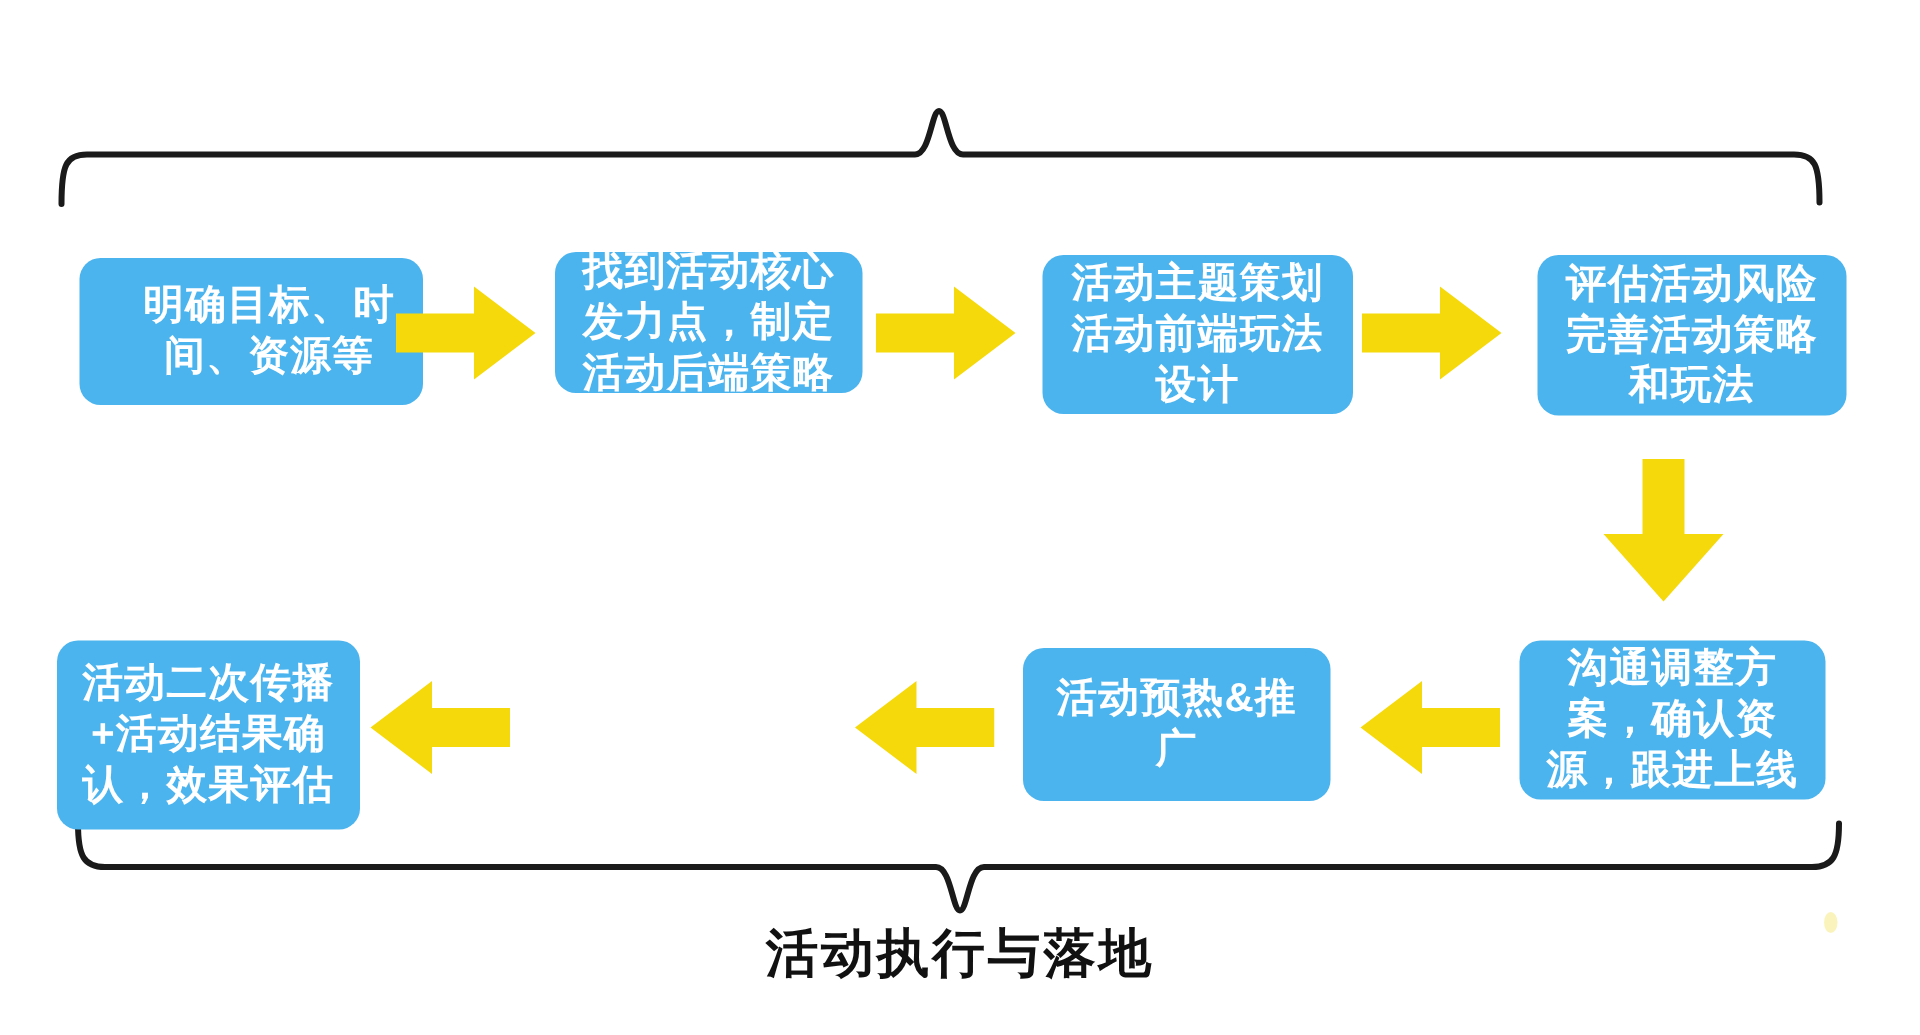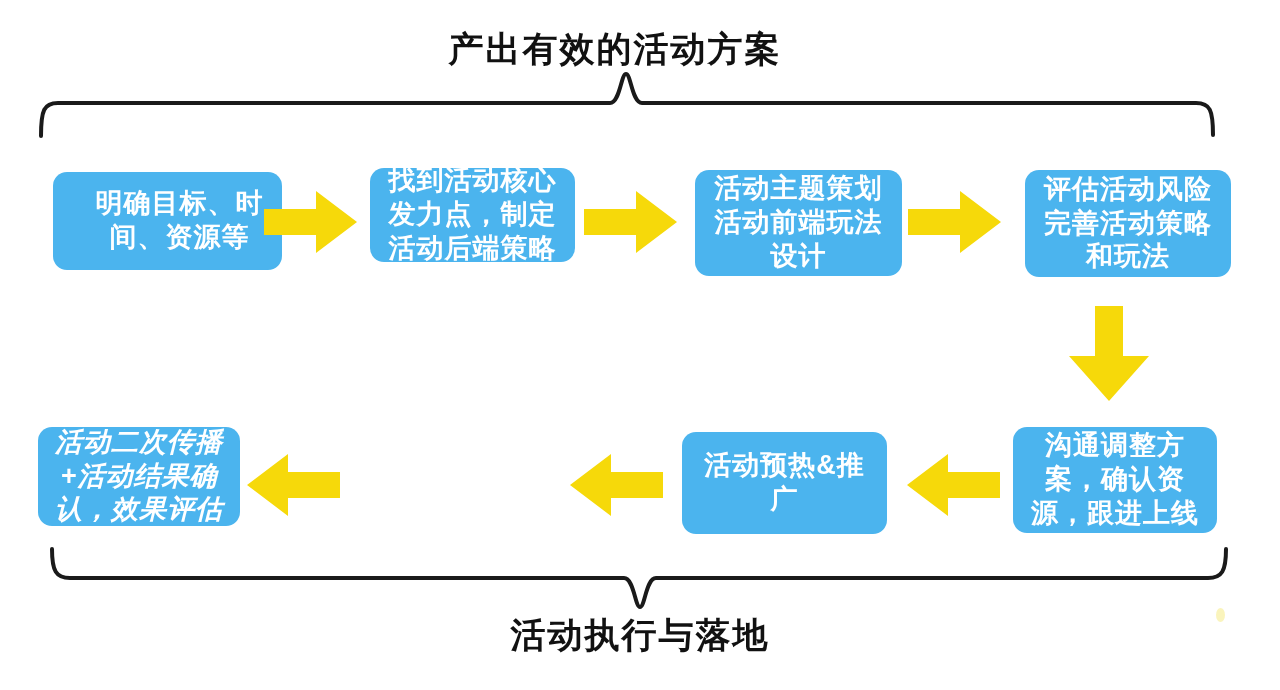--- a/index.html
+++ b/index.html
@@ -51,21 +51,20 @@
     position: absolute;
     border-radius: 50%;
     opacity: 0.75;
   }
 </style>
 </head>
 <body>
 
 <div class="stage">
 
-  <div class="title" style="left:615px; top:26px;">产出有效的活动方案</div>
 
   <svg class="brace-layer" width="1280" height="690" viewBox="0 0 1280 690">
     <path d="M 41 136 C 41 110 44 103 58 103 L 610 103 C 620 103 621 74 626 74 C 631 74 632 103 642 103 L 1196 103 C 1210 103 1213 110 1213 135" fill="none" stroke-width="4" stroke-linecap="round" stroke-linejoin="round" stroke="#1A1A1A"></path>
     <path d="M 52 549 C 52 571 56 578 70 578 L 624 578 C 634 578 635 607 640 607 C 645 607 646 578 656 578 L 1208 578 C 1222 578 1226 571 1226 549" fill="none" stroke-width="4" stroke-linecap="round" stroke-linejoin="round" stroke="#1A1A1A"></path>
   </svg>
 
   <div class="flow-box" style="left: 53px; top: 172px; width: 205px; height: 98px; background-color: rgb(75, 180, 238); padding-left: 24px;">明确目标、时
 间、资源等</div>
 
   <svg class="arrow" style="left:264px; top:189px;" width="95" height="66" viewBox="0 0 95 66">
@@ -109,21 +108,21 @@
 
   <svg class="arrow" style="left:568px; top:452px;" width="95" height="66" viewBox="0 0 95 66">
     <polygon points="95,20 43,20 43,2 2,33 43,64 43,46 95,46" fill="#F6D90A"></polygon>
   </svg>
 
 
   <svg class="arrow" style="left:245px; top:452px;" width="95" height="66" viewBox="0 0 95 66">
     <polygon points="95,20 43,20 43,2 2,33 43,64 43,46 95,46" fill="#F6D90A"></polygon>
   </svg>
 
-  <div class="flow-box" style="left: 38px; top: 427px; width: 202px; height: 99px; background-color: rgb(75, 180, 238); font-style: italic;">活动二次传播
+  <div class="flow-box" style="left: 38px; top: 427px; width: 202px; height: 126px; background-color: rgb(75, 180, 238);">活动二次传播
 +活动结果确
 认，效果评估</div>
 
   <div class="title" style="left:640px; top:612px;">活动执行与落地</div>
 
   <div class="artifact" style="left: 1216px; top: 608px; width: 9px; height: 14px; background-color: rgb(248, 240, 166);"></div>
 
 </div>
 
 </body></html>

